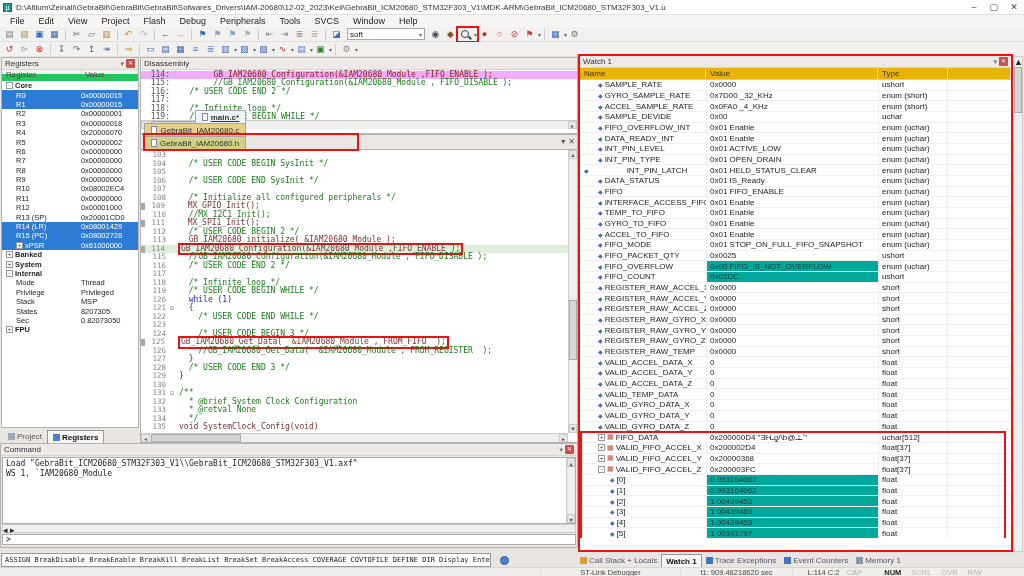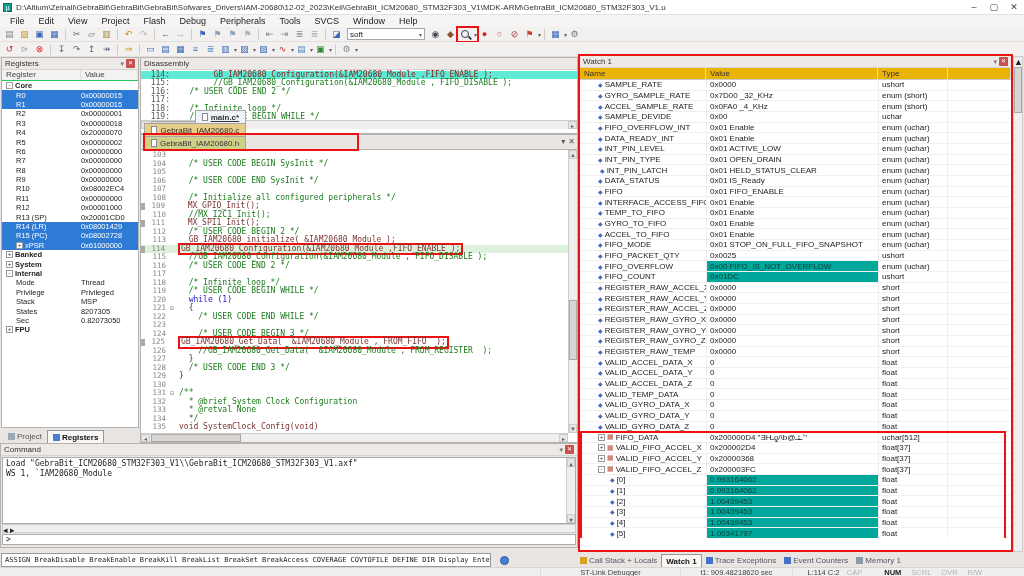--- a/index.html
+++ b/index.html
@@ -44,21 +44,21 @@
   .panel{position:absolute;background:#fff;border:1px solid #b5b3b1;}
   .caption{height:12px;background:#ece9e7;border-bottom:1px solid #d6d3d1;display:flex;
            align-items:center;padding:0 3px;font-size:8px;color:#333;}
   .cap-right{margin-left:auto;display:flex;align-items:center;gap:2px;}
   .pinicon{font-size:7px;color:#777;}
   .closebox{width:9px;height:9px;background:#c75050;color:#fff;font-size:6px;line-height:9px;
             text-align:center;border-radius:1px;}
 
   
   .registers{left:1px;top:57px;width:138px;height:371px;}
-  .reg-cols{height:11px;display:flex;background:#f4f2f0;border-bottom:1px solid #22c55e;font-size:8px;color:#444;}
+  .reg-cols{height:11px;display:flex;background:#f4f2f0;border-bottom:7px solid #22c55e;font-size:8px;color:#444;}
   .reg-cols span{padding-left:4px;border-right:1px solid #ddd;}
   .reg-c1{width:58%;} .reg-c2{width:42%;}
   .rrow{display:flex;height:9.4px;align-items:center;font-size:7.5px;}
   .rrow .rlab{width:58%;display:flex;align-items:center;white-space:nowrap;overflow:hidden;}
   .rrow .rval{width:42%;white-space:nowrap;overflow:hidden;}
   .rrow.sel{background:#2e7bd6;color:#fff;}
   .expbox{width:7px;height:7px;border:1px solid #999;background:#fff;color:#333;font-size:6px;
           line-height:5px;text-align:center;margin-right:2px;flex:none;}
   .treeicon{font-size:6px;color:#4a66b8;margin-right:2px;flex:none;}
   .arricon{font-size:7px;color:#c05a4a;margin-right:2px;flex:none;}
@@ -68,21 +68,21 @@
   .ltab{display:flex;align-items:center;gap:2px;font-size:8px;color:#555;padding:1px 5px;height:13px;}
   .ltab.active{background:#f8f7f5;border:1px solid #9a9896;border-bottom:none;color:#111;font-weight:bold;}
   .minisq{width:7px;height:7px;flex:none;}
 
   
   .disasm{left:140px;top:57px;width:438px;height:77px;}
   .disasm-body{height:50px;overflow:hidden;font-family:"DejaVu Sans Mono",monospace;
                font-size:8px;line-height:8.4px;padding-top:1px;}
   .dline{display:flex;height:8.4px;white-space:pre;}
   .dline .dln{width:34px;text-align:right;padding-right:5px;color:#555;flex:none;}
-  .dline.cur{background:#5eead4;}
+  .dline.cur{background:#f0abfc;}
   .dline.cur .dtx{color:#8b1a1a;}
   .dtx.comment{color:#1a7a1a;} .dtx.code{color:#333;}
 
   .hscroll{height:9px;background:#f1efee;border-top:1px solid #ccc;position:relative;}
   .hscroll .arrL,.hscroll .arrR{position:absolute;top:0;width:9px;height:8px;font-size:6px;
         line-height:8px;text-align:center;color:#666;background:#e8e6e4;border:1px solid #ccc;}
   .arrL{left:0;} .arrR{right:0;}
   .hthumb{position:absolute;top:0;height:8px;background:#d8d5d3;border:1px solid #aaa;}
   .vscroll{position:absolute;right:0;top:0;width:9px;background:#f1efee;border-left:1px solid #ccc;}
   .vscroll .sup,.vscroll .sdn{position:absolute;left:0;width:8px;height:9px;font-size:6px;line-height:9px;
@@ -748,21 +748,21 @@
         </div>
         <div class="wrow">
           <span class="wname" style="padding-left: 18px;">
             <span class="treeicon">◆</span>
             <span>INT_PIN_TYPE</span>
           </span>
           <span class="wval">0x01 OPEN_DRAIN</span>
           <span class="wtyp">enum (uchar)</span>
         </div>
         <div class="wrow">
-          <span class="wname" style="padding-left: 20px;">
+          <span class="wname" style="padding-left: 4px; gap: 36px;">
             <span class="treeicon">◆</span>
             <span>INT_PIN_LATCH</span>
           </span>
           <span class="wval">0x01 HELD_STATUS_CLEAR</span>
           <span class="wtyp">enum (uchar)</span>
         </div>
         <div class="wrow">
           <span class="wname" style="padding-left: 18px;">
             <span class="treeicon">◆</span>
             <span>DATA_STATUS</span>

